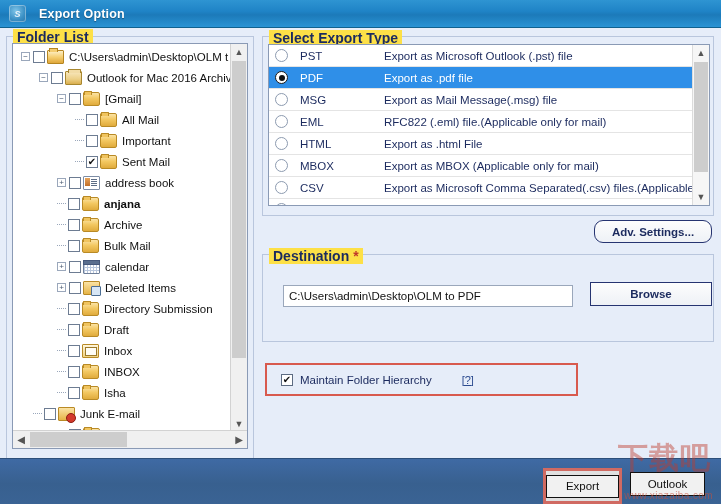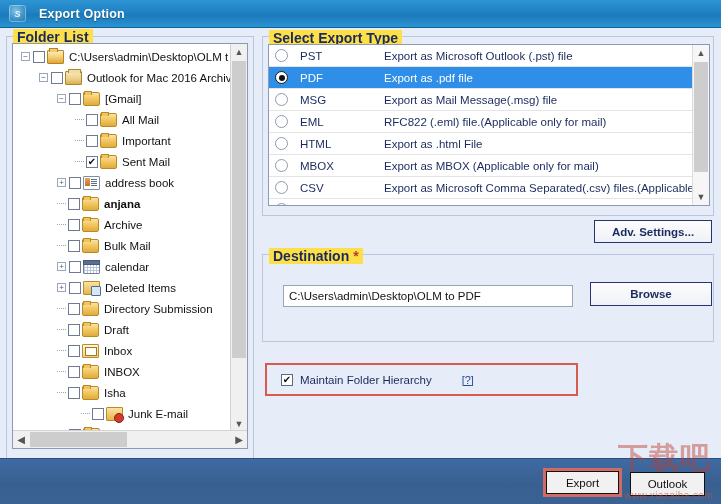--- a/index.html
+++ b/index.html
@@ -158,21 +158,21 @@
   .tl-vscroll{position:absolute;right:0;top:0;width:16px;height:160px;background:#f6f6f6;border-left:1px solid #dcdcdc;}
   .tl-arrow{width:16px;height:16px;display:flex;align-items:center;justify-content:center;font-size:9px;color:#555;}
   .tl-thumb{position:absolute;left:1px;top:17px;width:14px;height:110px;background:#cdcdcd;}
 
   
   .btn{
     background:linear-gradient(180deg,#fdfdfd,#eef1f6);
     border:1px solid #263471;color:#1b2a5e;font-size:11.5px;font-weight:bold;
     display:flex;align-items:center;justify-content:center;box-sizing:border-box;cursor:pointer;
   }
-  #adv-settings{position:absolute;left:594px;top:220px;width:118px;height:23px;}
+  #adv-settings{position:absolute;left:594px;top:220px;width:118px;height:23px;border-radius:9px;}
 
   
   #dest-group{left:262px;top:254px;width:452px;height:88px;}
   #dest-input{
     position:absolute;left:20px;top:30px;width:290px;height:22px;
     background:#fff;border:1px solid #9aa7bb;box-sizing:border-box;
     font-size:11.5px;color:#111;padding:0 5px;line-height:20px;white-space:nowrap;overflow:hidden;
     font-family:"Liberation Sans",sans-serif;
   }
   #browse-btn{position:absolute;left:590px;top:282px;width:122px;height:24px;}
@@ -190,21 +190,21 @@
   #hier-label{font-size:11.5px;color:#1b2a5e;}
   #hier-help{margin-left:30px;font-size:11px;color:#2b4a8f;text-decoration:underline;cursor:pointer;}
 
   
   .bottombar{
     position:absolute;left:0;bottom:0;width:721px;height:45px;
     background:linear-gradient(180deg,#3f6aa4 0%,#38608f 55%,#3a6394 100%);
     border-top:1px solid #2d4f7a;
   }
   #export-wrap{
-    position:absolute;left:543px;top:9px;width:79px;height:29px;
+    position:absolute;left:543px;top:9px;width:79px;height:36px;
     border:3px solid #d06a62;box-sizing:border-box;background:#e0e0e0;
     display:flex;align-items:center;justify-content:flex-end;
   }
   #export-btn{
     width:71px;height:21px;background:#f1f1f1;border:1px solid #111;
     display:flex;align-items:center;justify-content:center;
     font-size:11.5px;color:#111;font-family:"Liberation Sans",sans-serif;cursor:pointer;
   }
   #cancel-btn{
     position:absolute;left:630px;top:13px;width:73px;height:22px;
@@ -335,21 +335,21 @@
               <span class="cb"></span>
               <span class="ficon folder"></span>
               <span class="lbl">INBOX</span>
             </div>
             <div class="trow" style="padding-left: 44px;">
               <span class="dots"></span>
               <span class="cb"></span>
               <span class="ficon folder"></span>
               <span class="lbl">Isha</span>
             </div>
-            <div class="trow" style="padding-left: 68px;">
+            <div class="trow" style="padding-left: 20px;">
               <span class="dots"></span>
               <span class="cb"></span>
               <span class="ficon junk"></span>
               <span class="lbl">Junk E-mail</span>
             </div>
             <div class="trow" style="padding-left: 44px;">
               <span class="expander">+</span>
               <span class="cb"></span>
               <span class="ficon folder"></span>
               <span class="lbl">my-data.pst</span>

